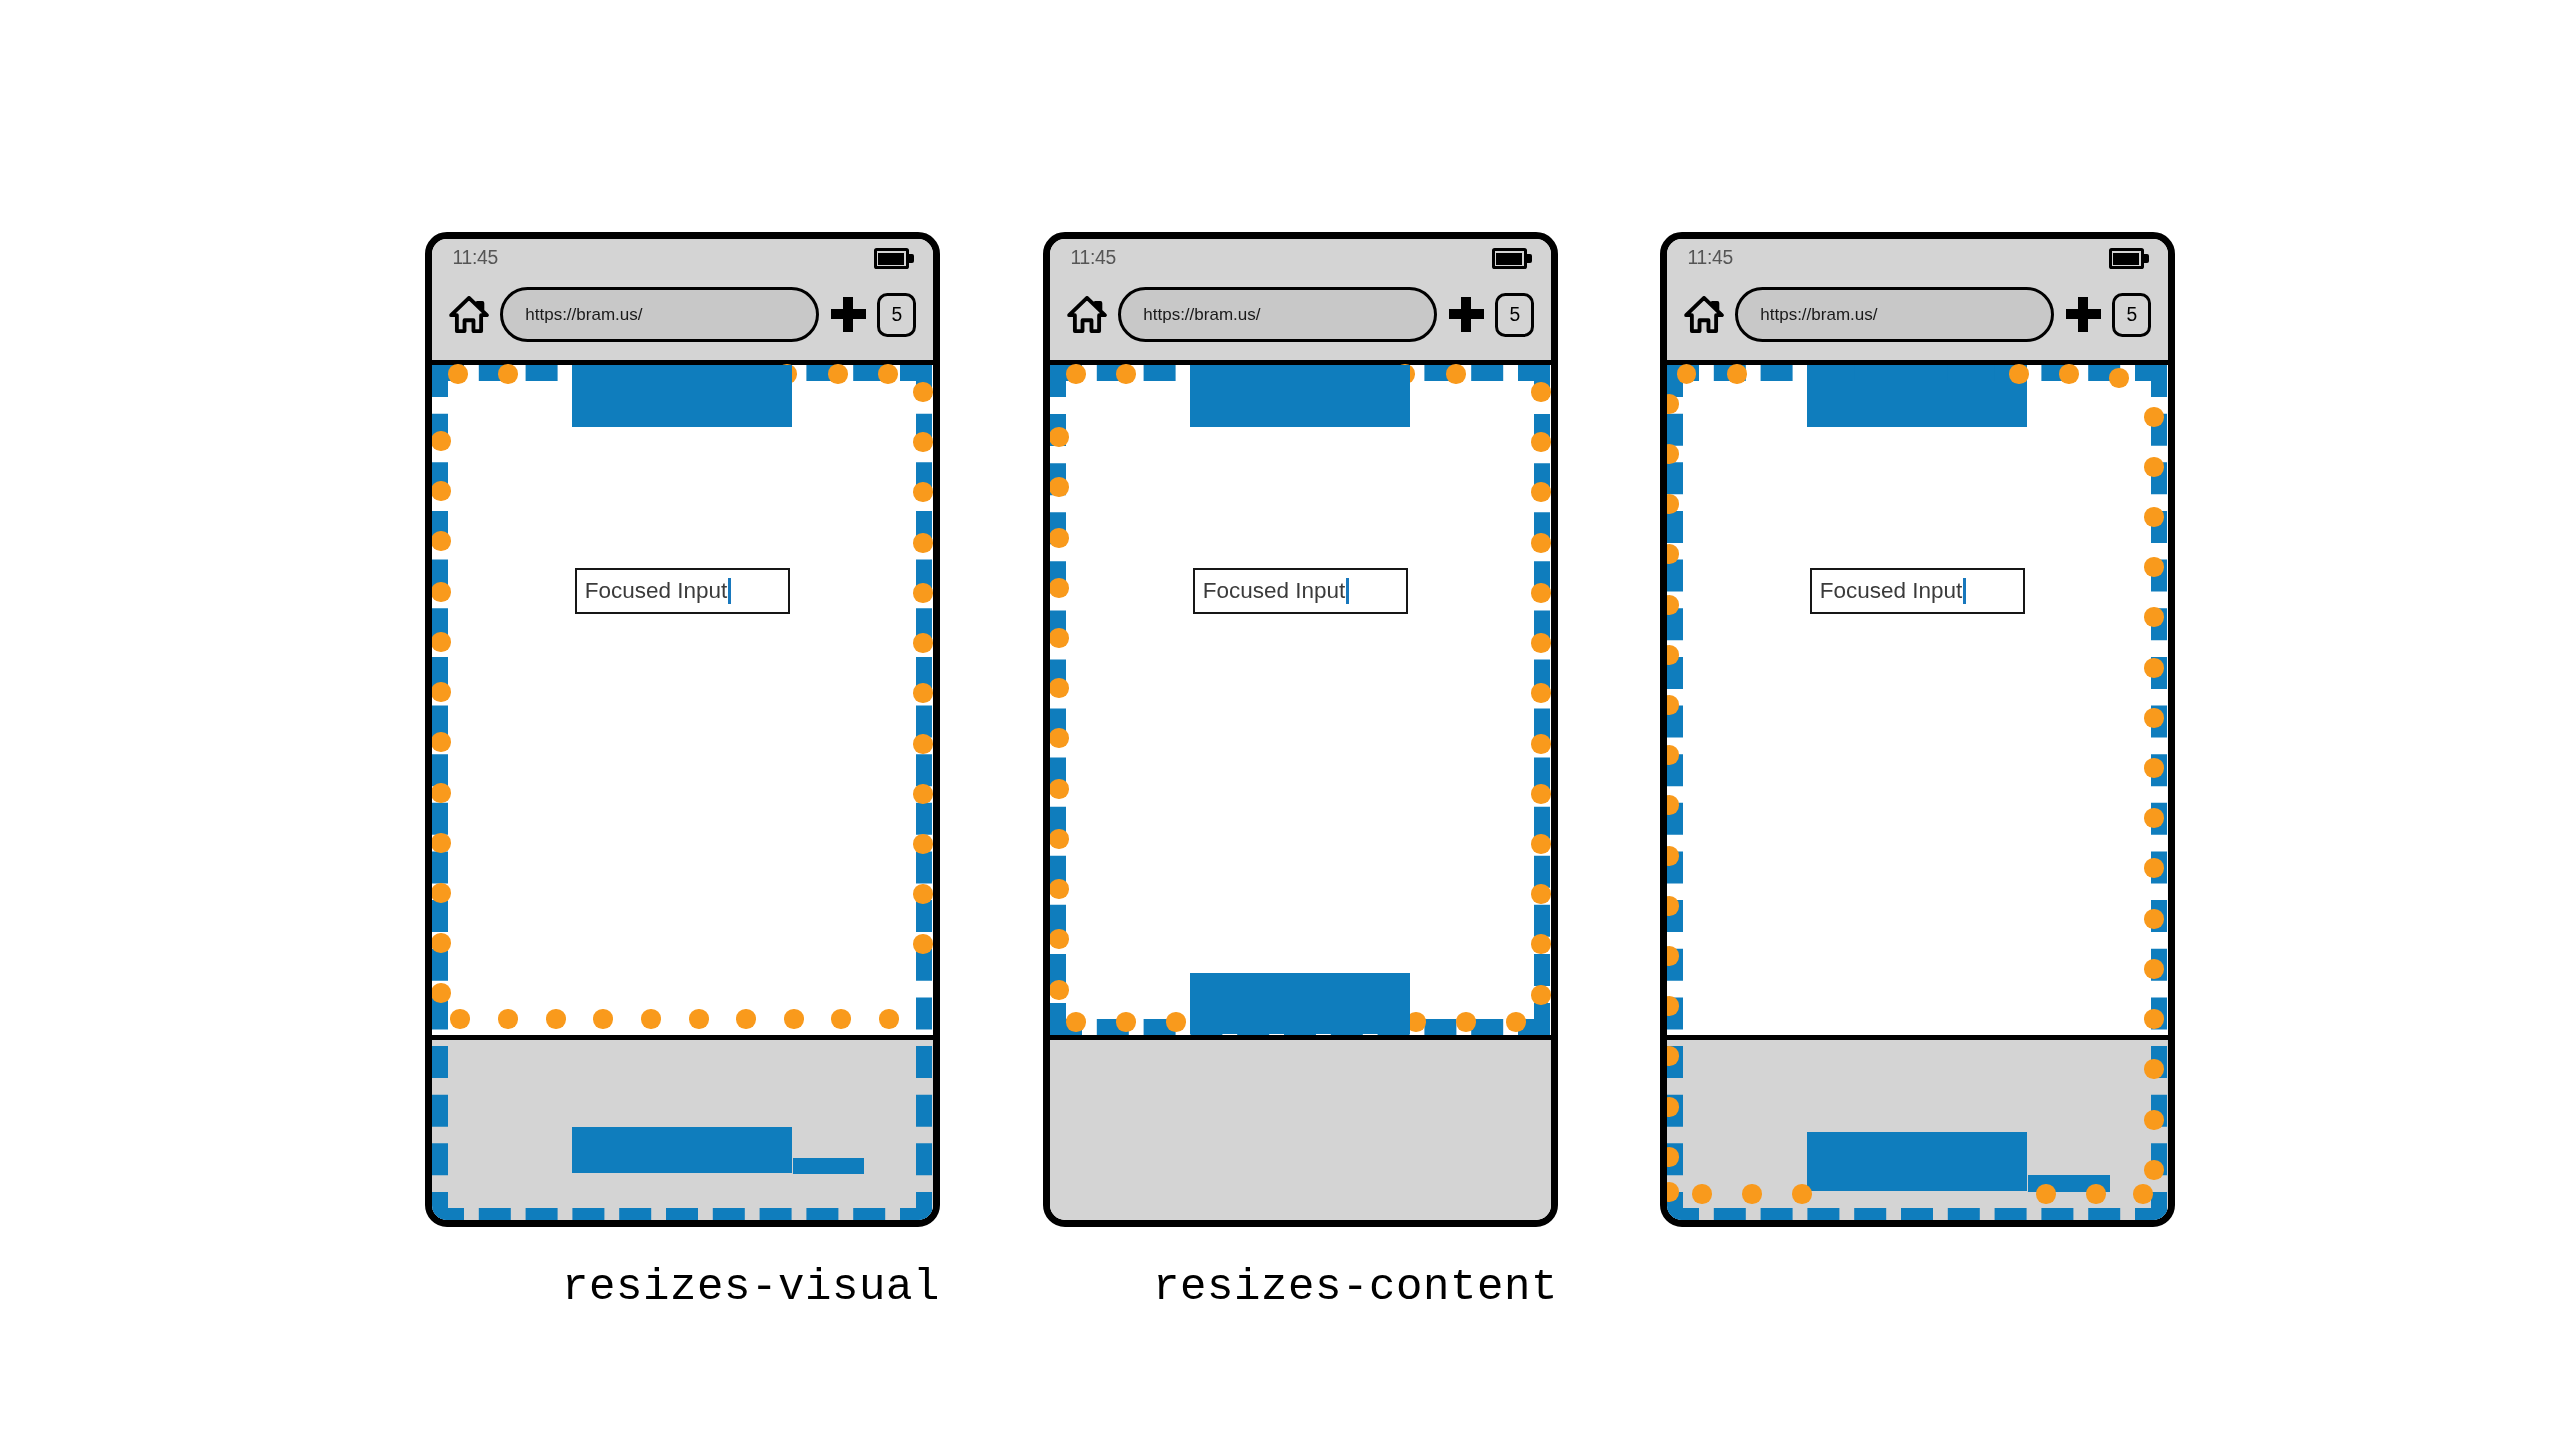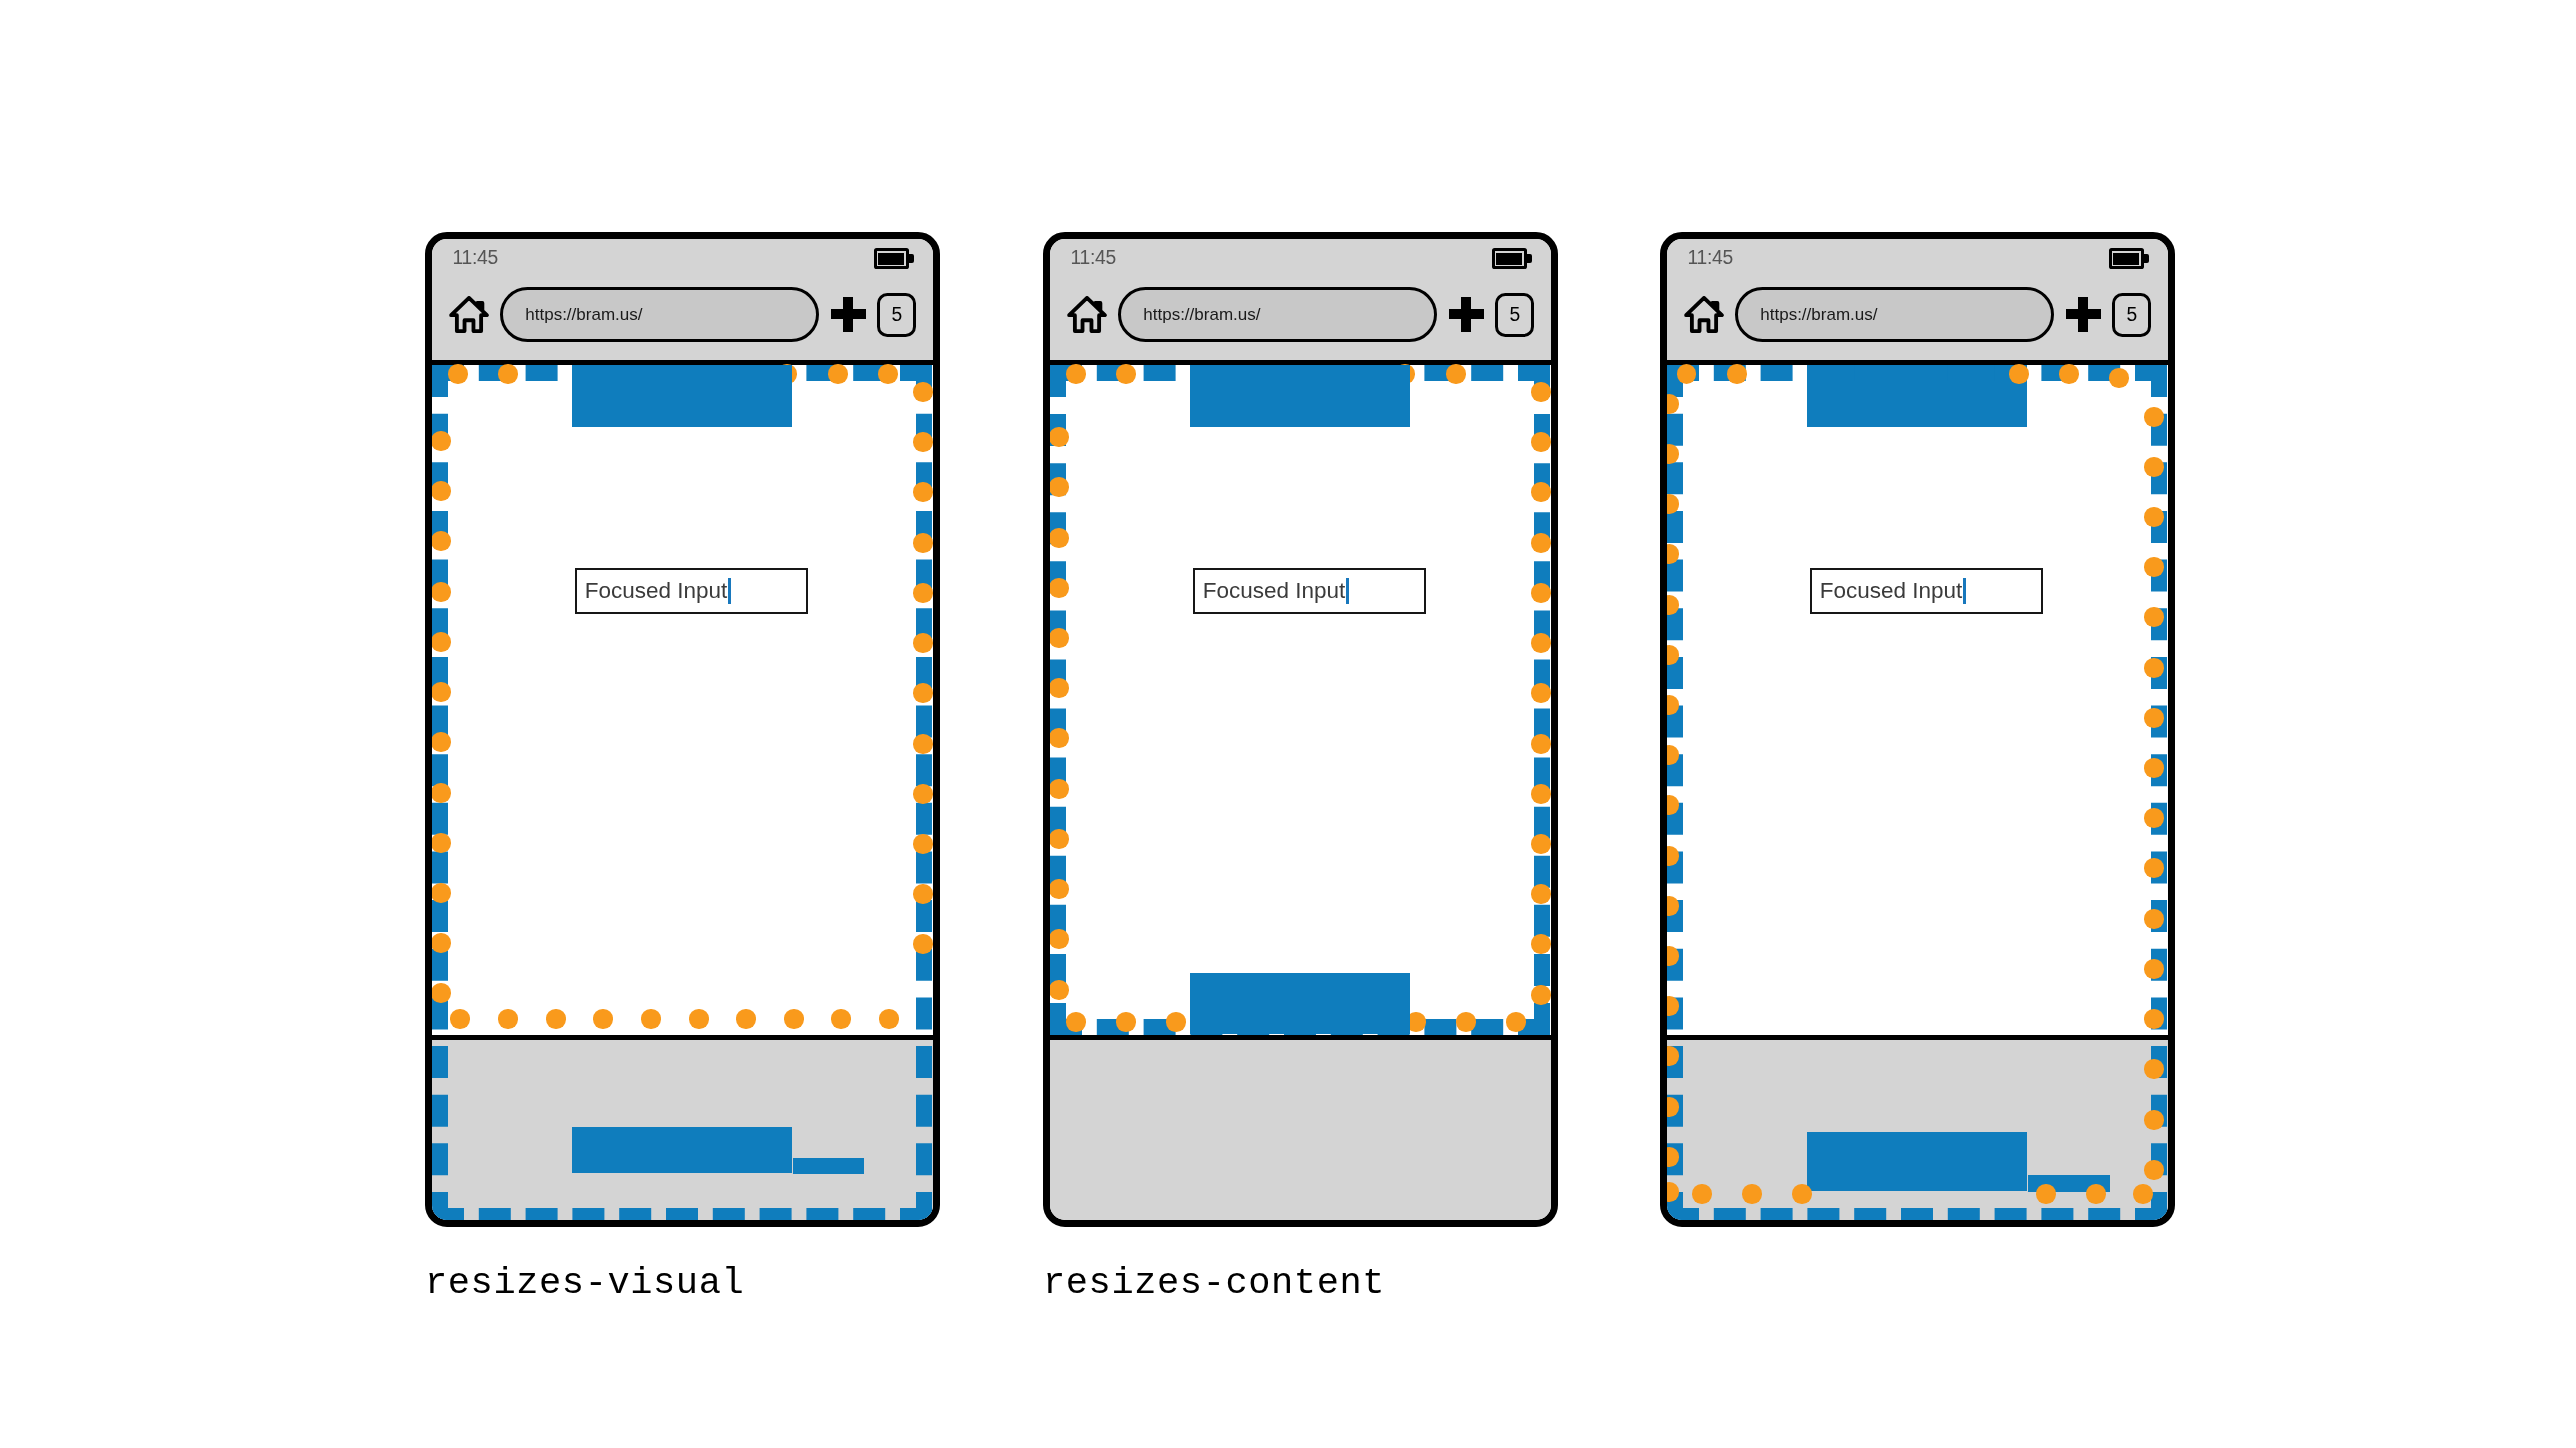--- a/index.html
+++ b/index.html
@@ -196,21 +196,21 @@
     height: 19.3px;
     margin-left: -9.7px;
     margin-top: -9.7px;
     border-radius: 50%;
     background: #f99a1c;
   }
 
   
   .focused-input {
     position: absolute;
-    width: 233px;
+    width: 215px;
     height: 46px;
     border: 2.6px solid #161616;
     background: #ffffff;
     box-sizing: border-box;
     display: flex;
     align-items: center;
     padding-left: 7.7px;
     z-index: 8;
   }
   .focused-input .txt {
@@ -226,23 +226,23 @@
     background: #1878bd;
     margin-left: 0.6px;
     vertical-align: middle;
   }
 
   
   .caption {
     position: absolute;
     top: 1262px;
     width: 515px;
-    text-align: left;
+    text-align: right;
     font-family: "Liberation Mono", monospace;
-    font-size: 37px;
+    font-size: 44px;
     color: #000000;
     letter-spacing: 0.6px;
     white-space: nowrap;
   }
   .caption[data-col="0"] { left: 425px; }
   .caption[data-col="1"] { left: 1043px; }
   .caption[data-col="2"] { left: 1660px; }
 </style>
 </head>
 <body>

